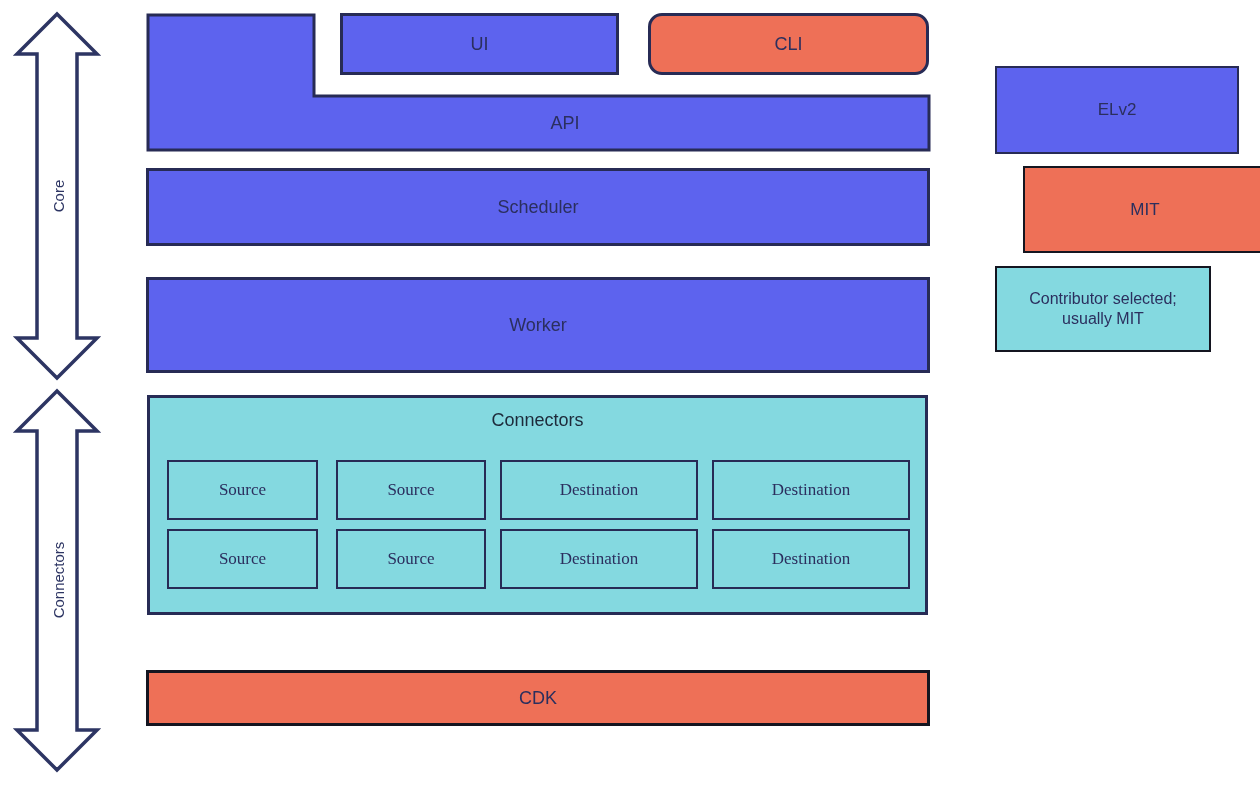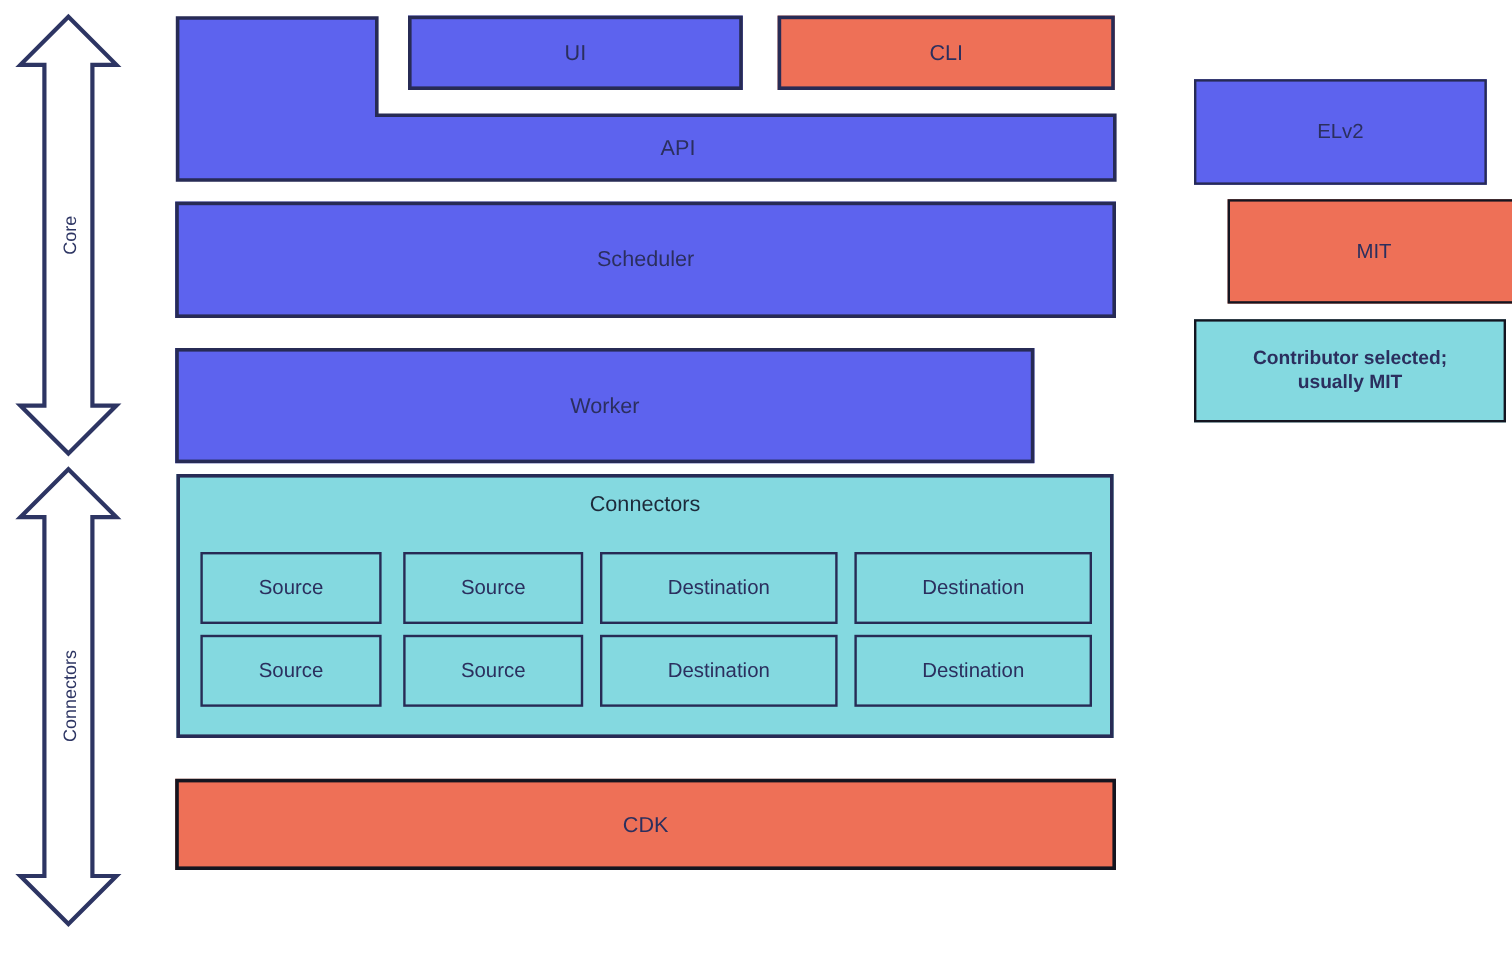--- a/index.html
+++ b/index.html
@@ -67,20 +67,21 @@
   .inner-box {
     position: absolute;
     box-sizing: border-box;
     border: 2.5px solid var(--outline-navy);
     display: flex;
     align-items: center;
     justify-content: center;
     font-size: 17px;
     color: var(--text-navy);
     background: transparent;
+    font-family: Liberation Serif, serif;
   }
   .legend-box { font-size: 17px; line-height: 1.25; padding: 4px 26px; }
   .legend-box.small-border { border-width: 2.5px; }
   .arrow-label {
     position: absolute;
     width: 200px;
     height: 22px;
     display: flex;
     align-items: center;
     justify-content: center;
@@ -100,54 +101,54 @@
     <path class="arrow-shape" d="M57,391 L97,431 L77,431 L77,730 L97,730 L57,770 L17,730 L37,730 L37,431 L17,431 Z"></path>
     <polygon class="lshape" points="148,15 314,15 314,96 929,96 929,150 148,150"></polygon>
   </svg>
 
   <div class="arrow-label" style="left:58px; top:196px;">Core</div>
   <div class="arrow-label" style="left:58px; top:580px;">Connectors</div>
 
   <div class="box blue" style="left:340px; top:13px; width:279px; height:62px;">
     <span>UI</span>
   </div>
-  <div class="box orange" style="left:648px; top:13px; width:281px; height:62px; border-color: var(--outline-navy);">
+  <div class="box orange" style="left:648px; top:13px; width:281px; height:62px; border-color: var(--outline-navy); border-radius: 14px;">
     <span>CLI</span>
   </div>
 
   <div class="overlay-label" style="left:148px; top:96px; width:834px; height:54px;">API</div>
 
-  <div class="box blue" style="left:146px; top:168px; width:784px; height:97px;">
+  <div class="box blue" style="left:146px; top:168px; width:784px; height:78px;">
     <span>Scheduler</span>
   </div>
-  <div class="box blue" style="left:146px; top:290px; width:716px; height:96px;align-items:center;">
+  <div class="box blue" style="left:146px; top:277px; width:784px; height:96px;align-items:center;">
     <span>Worker</span>
   </div>
 
   <div class="box teal" style="left:147px; top:395px; width:781px; height:220px; display:block;">
     <div class="connectors-title">Connectors</div>
 
     <div class="inner-box" style="left:17px;  top:62px;  width:151px; height:60px;">Source</div>
     <div class="inner-box" style="left:186px; top:62px;  width:150px; height:60px;">Source</div>
     <div class="inner-box" style="left:350px; top:62px;  width:198px; height:60px;">Destination</div>
     <div class="inner-box" style="left:562px; top:62px;  width:198px; height:60px;">Destination</div>
 
     <div class="inner-box" style="left:17px;  top:131px; width:151px; height:60px;">Source</div>
     <div class="inner-box" style="left:186px; top:131px; width:150px; height:60px;">Source</div>
     <div class="inner-box" style="left:350px; top:131px; width:198px; height:60px;">Destination</div>
     <div class="inner-box" style="left:562px; top:131px; width:198px; height:60px;">Destination</div>
   </div>
 
-  <div class="box orange" style="left:146px; top:649px; width:784px; height:76px;">
+  <div class="box orange" style="left:146px; top:670px; width:784px; height:56px;">
     <span>CDK</span>
   </div>
 
   <div class="box blue legend-box small-border" style="left:995px; top:66px; width:244px; height:88px;">
     <span>ELv2</span>
   </div>
   <div class="box orange legend-box small-border" style="left:995px; top:166px; width:244px; height:87px;margin-left:28px;">
     <span>MIT</span>
   </div>
-  <div class="box teal legend-box small-border" style="left:995px; top:266px; width:260px; height:86px; border-color: var(--outline-black); font-size:16px;font-weight:bold;">
+  <div class="box teal legend-box small-border" style="left:995px; top:266px; width:216px; height:86px; border-color: var(--outline-black); font-size:16px;">
     <span>Contributor selected; usually MIT</span>
   </div>
 
 </div>
 
 </body></html>

